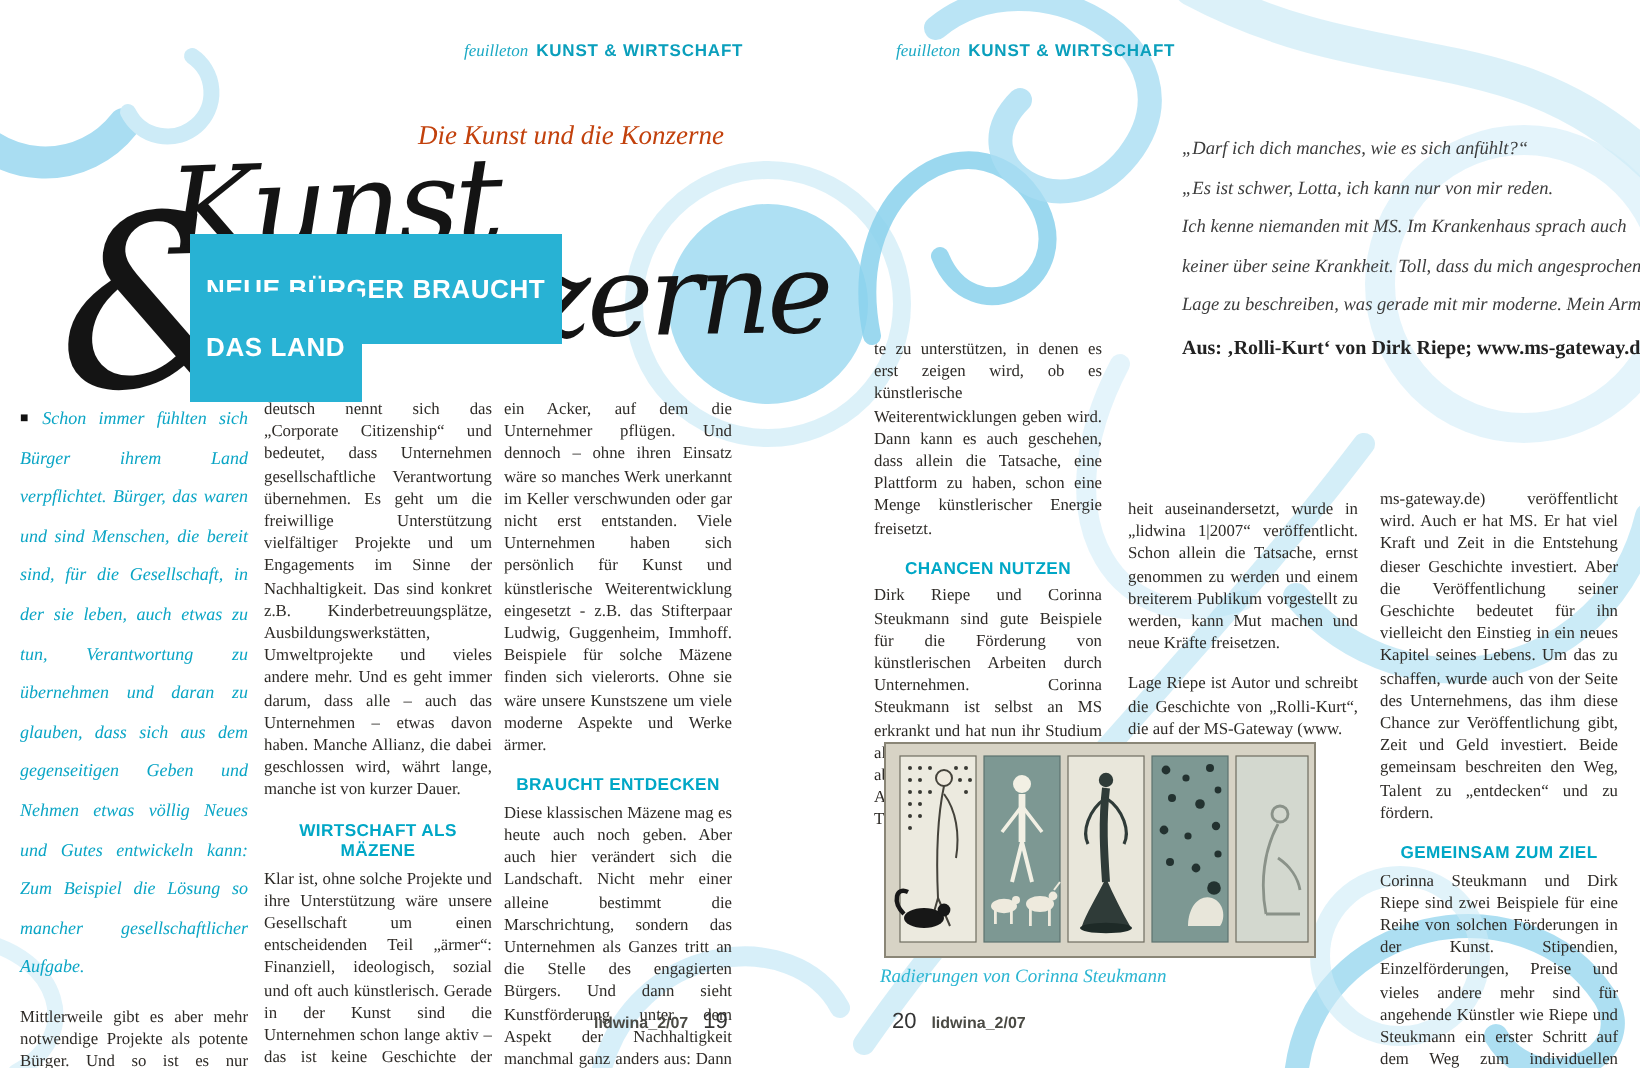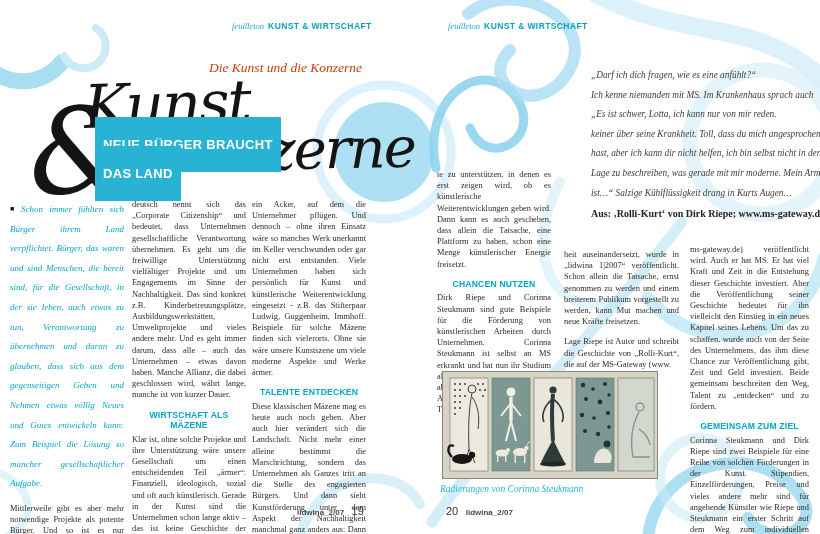--- a/index.html
+++ b/index.html
@@ -108,32 +108,30 @@
     <p class="lead"><span class="marker">■</span><span>Schon immer fühlten sich Bürger ihrem Land verpflichtet. Bürger, das waren und sind Menschen, die bereit sind, für die Gesellschaft, in der sie leben, auch etwas zu tun, Verantwortung zu übernehmen und daran zu glauben, dass sich aus dem gegenseitigen Geben und Nehmen etwas völlig Neues und Gutes entwickeln kann: Zum Beispiel die Lösung so mancher gesellschaftlicher Aufgabe.</span></p>
     <p>Mittlerweile gibt es aber mehr notwendige Projekte als potente Bürger. Und so ist es nur folgerichtig, wenn Unternehmen in die Rolle der Bürger eintreten. Neu-</p>
   </div>
   <div class="col lp-col2">
     <p>deutsch nennt sich das „Corporate Citizenship“ und bedeutet, dass Unternehmen gesellschaftliche Verantwortung übernehmen. Es geht um die freiwillige Unterstützung vielfältiger Projekte und um Engagements im Sinne der Nachhaltigkeit. Das sind konkret z.B. Kinderbetreuungsplätze, Ausbildungswerkstätten, Umweltprojekte und vieles andere mehr. Und es geht immer darum, dass alle – auch das Unternehmen – etwas davon haben. Manche Allianz, die dabei geschlossen wird, währt lange, manche ist von kurzer Dauer.</p>
     <div class="subhead">WIRTSCHAFT ALS MÄZENE</div>
     <p>Klar ist, ohne solche Projekte und ihre Unterstützung wäre unsere Gesellschaft um einen entscheidenden Teil „ärmer“: Finanziell, ideologisch, sozial und oft auch künstlerisch. Gerade in der Kunst sind die Unternehmen schon lange aktiv – das ist keine Geschichte der Jetztzeit, sondern schon lange</p>
   </div>
   <div class="col lp-col3">
     <p>ein Acker, auf dem die Unternehmer pflügen. Und dennoch – ohne ihren Einsatz wäre so manches Werk unerkannt im Keller verschwunden oder gar nicht erst entstanden. Viele Unternehmen haben sich persönlich für Kunst und künstlerische Weiterentwicklung eingesetzt - z.B. das Stifterpaar Ludwig, Guggenheim, Immhoff. Beispiele für solche Mäzene finden sich vielerorts. Ohne sie wäre unsere Kunstszene um viele moderne Aspekte und Werke ärmer.</p>
-    <div class="subhead">TALENTE ENTDECKEN</div>
+    <div class="subhead">BRAUCHT ENTDECKEN</div>
     <p>Diese klassischen Mäzene mag es heute auch noch geben. Aber auch hier verändert sich die Landschaft. Nicht mehr einer alleine bestimmt die Marschrichtung, sondern das Unternehmen als Ganzes tritt an die Stelle des engagierten Bürgers. Und dann sieht Kunstförderung unter dem Aspekt der Nachhaltigkeit manchmal ganz anders aus: Dann kann es auch darum gehen, künstlerische Potentiale erst einmal freizulegen, Projek-</p>
   </div>
 
   <div class="quote">
-    <div class="qline">„Darf ich dich fragen, wie es eine anfühlt?“</div>
+    <div class="qline">„Darf ich dich manches, wie es sich anfühlt?“</div>
+    <div class="qline">„Es ist schwer, Lotta, ich kann nur von mir reden.</div>
     <div class="qline">Ich kenne niemanden mit MS. Im Krankenhaus sprach auch</div>
-    <div class="qline">„Es ist schwer, Lotta, ich kann nur von mir reden.</div>
     <div class="qline">keiner über seine Krankheit. Toll, dass du mich angesprochen</div>
-    <div class="qline">hast, aber ich kann dir nicht helfen, ich bin selbst nicht in der</div>
     <div class="qline">Lage zu beschreiben, was gerade mit mir moderne. Mein Arm</div>
-    <div class="qline">ist…“ Salzige Kühlflüssigkeit drang in Kurts Augen…</div>
     <div class="qsource">Aus: ‚Rolli-Kurt‘ von Dirk Riepe; www.ms-gateway.de</div>
   </div>
 
   <div class="col rp-col1">
     <p>te zu unterstützen, in denen es erst zeigen wird, ob es künstlerische Weiterentwicklungen geben wird. Dann kann es auch geschehen, dass allein die Tatsache, eine Plattform zu haben, schon eine Menge künstlerischer Energie freisetzt.</p>
     <div class="subhead">CHANCEN NUTZEN</div>
     <p>Dirk Riepe und Corinna Steukmann sind gute Beispiele für die Förderung von künstlerischen Arbeiten durch Unternehmen. Corinna Steukmann ist selbst an MS erkrankt und hat nun ihr Studium als Grafik-Designerin abgeschlossen. Eine ihrer Arbeiten, in der sie sich mit dem Thema Schön-</p>
   </div>
   <div class="col rp-col2">
     <p>heit auseinandersetzt, wurde in „lidwina 1|2007“ veröffentlicht. Schon allein die Tatsache, ernst genommen zu werden und einem breiterem Publikum vorgestellt zu werden, kann Mut machen und neue Kräfte freisetzen.</p>

